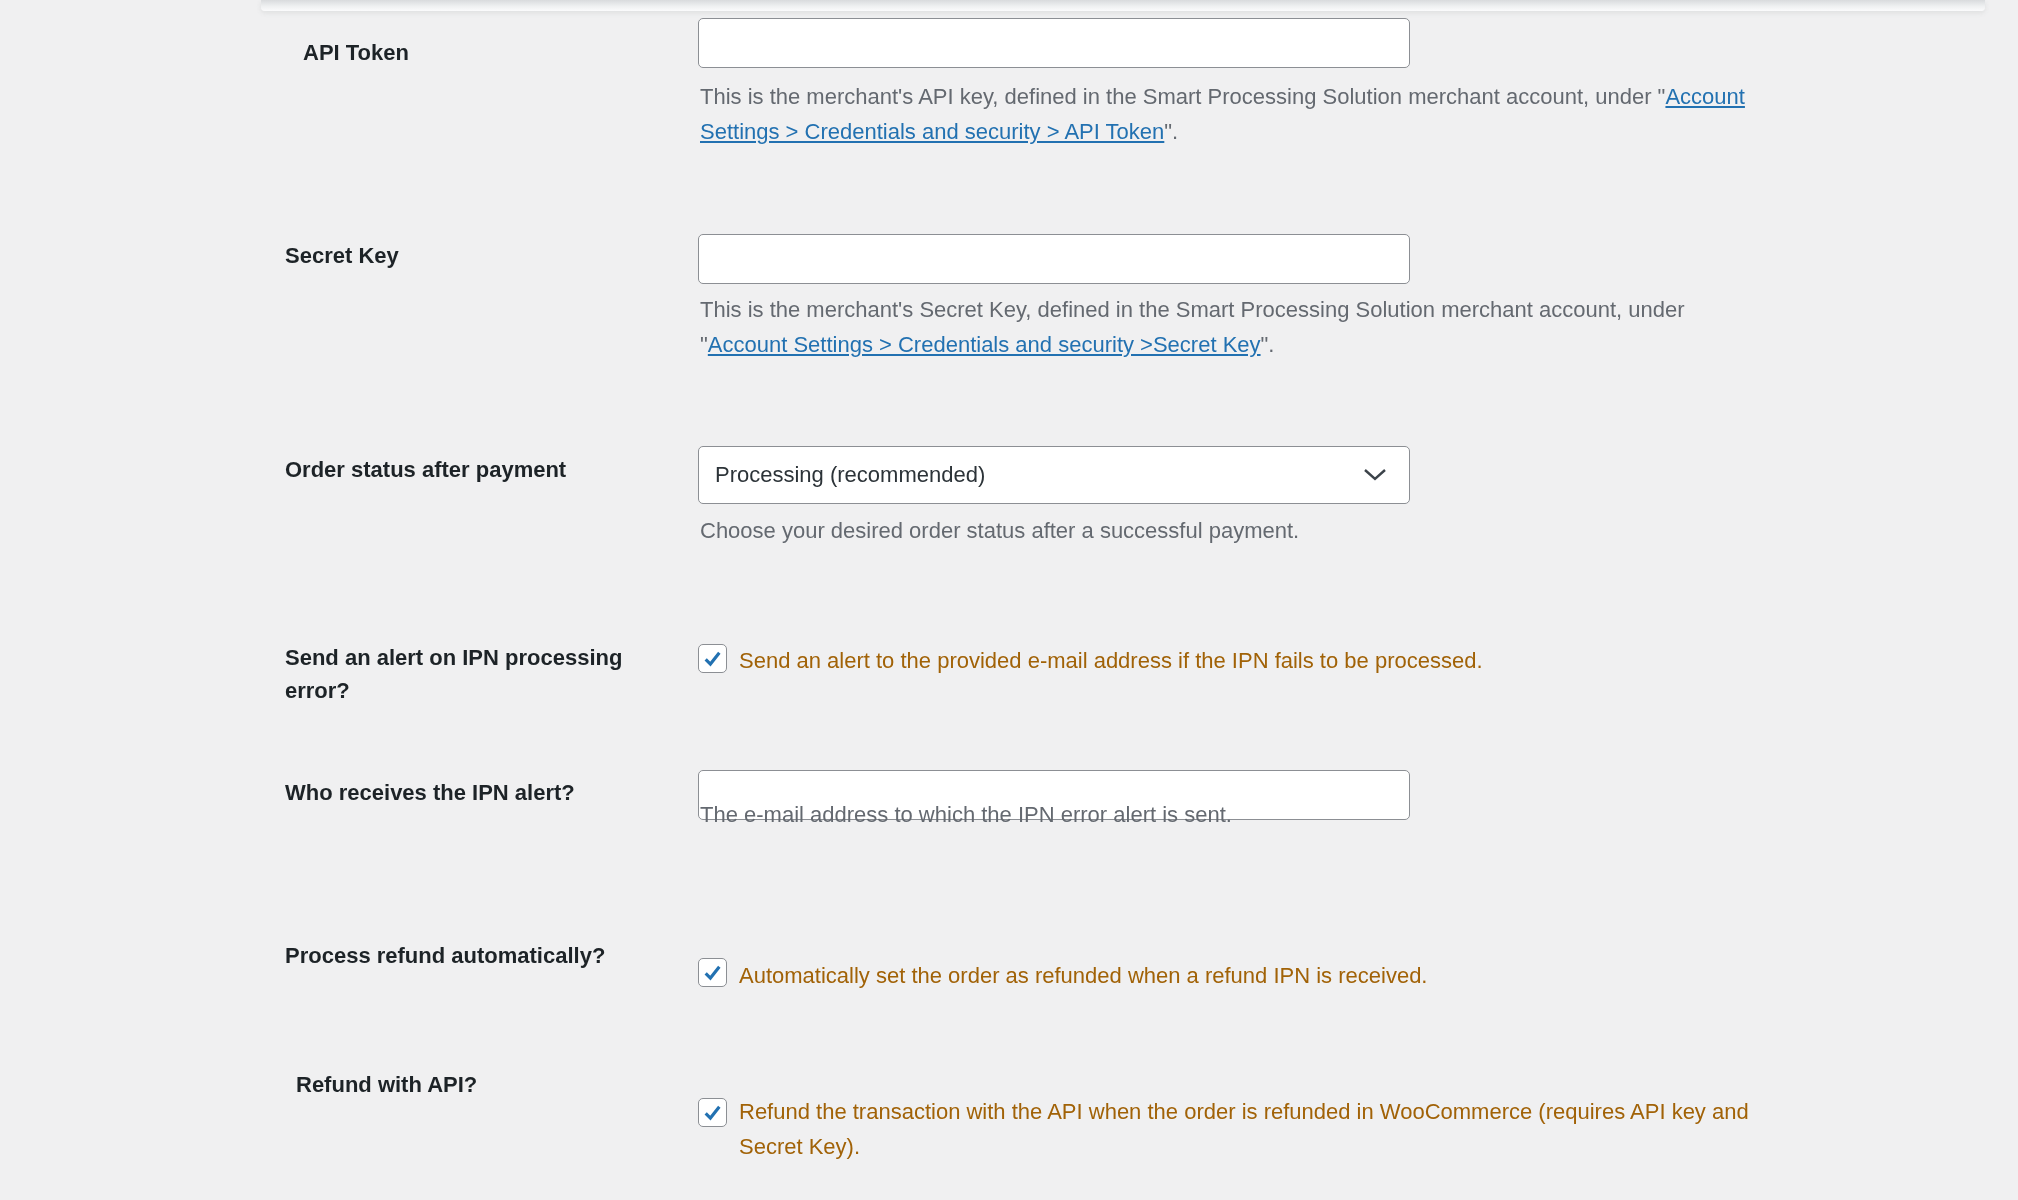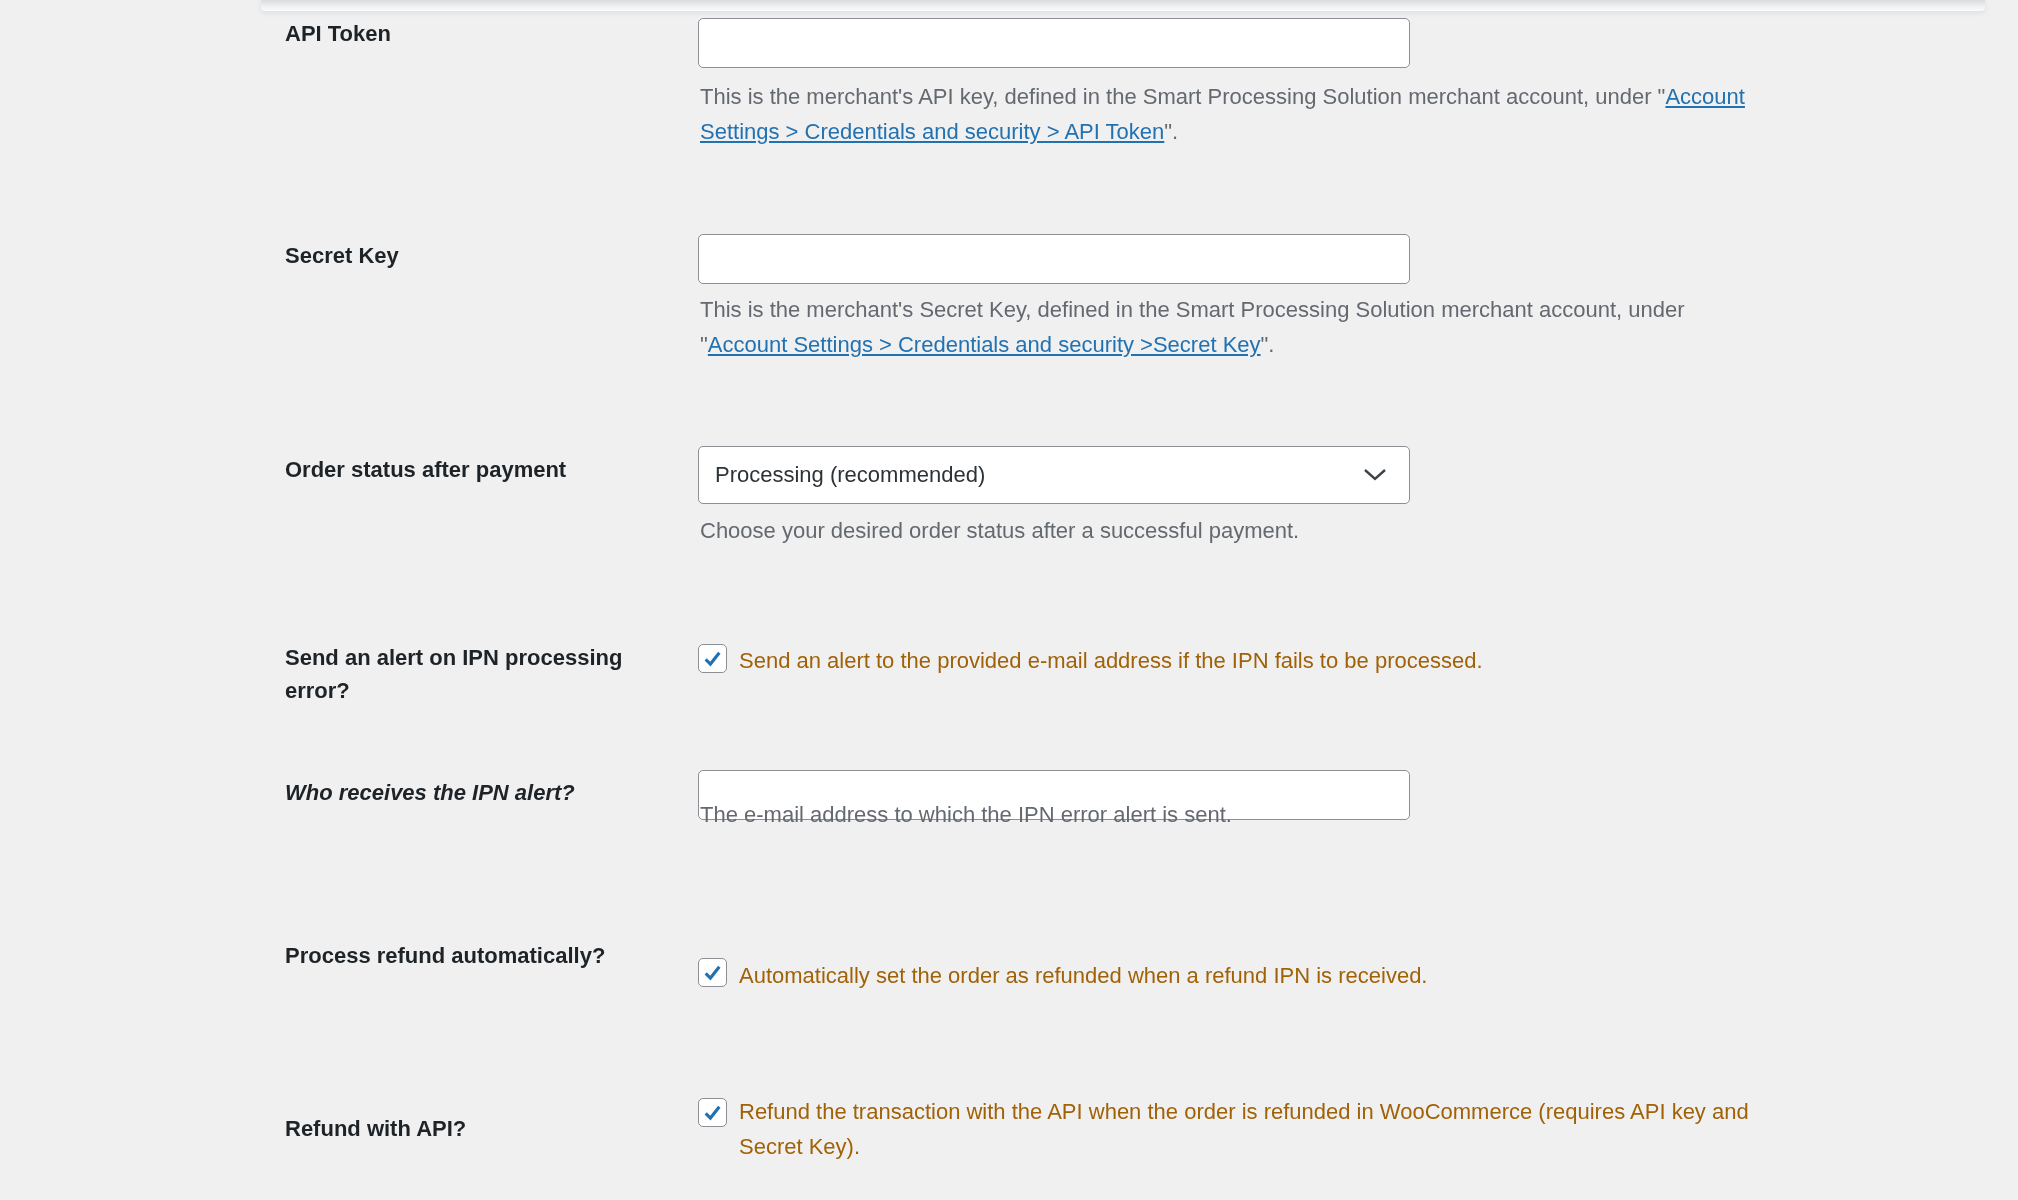--- a/index.html
+++ b/index.html
@@ -63,45 +63,45 @@
   }
   .checkbox svg { display:block; }
 
   .cb-label {
     position:absolute; left:739px;
     font-size:22px; line-height:35px; color:#a16207;
     white-space:nowrap;
   }
 
   
-  .r1-label { top:17px; }
+  .r1-label { top:36px;margin-left:18px; }
   .r1-input { top:18px; }
   .r1-desc  { top:79px; }
 
   .r2-label { top:239px; }
   .r2-input { top:234px; }
   .r2-desc  { top:292px; }
 
   .r3-label { top:453px; }
   .r3-select{ top:446px;align-items:center; }
   .r3-desc  { top:513px; }
 
   .r4-label { top:641px; }
   .r4-check { top:644px; }
   .r4-text  { top:643px; }
 
-  .r5-label { top:776px;font-style:italic; }
+  .r5-label { top:776px; }
   .r5-input { top:770px; }
   .r5-desc  { top:797px; }
 
   .r6-label { top:939px; }
   .r6-check { top:958px; }
   .r6-text  { top:958px; }
 
-  .r7-label { top:1112px; }
+  .r7-label { top:1068px;margin-left:11px; }
   .r7-check { top:1098px; }
   .r7-text  { top:1094px; }
 </style>
 </head>
 <body>
 
 <div class="top-band"></div>
 
 <div class="row-label r1-label">API Token</div>
 <input class="text-input r1-input" type="text" value="" style="">

